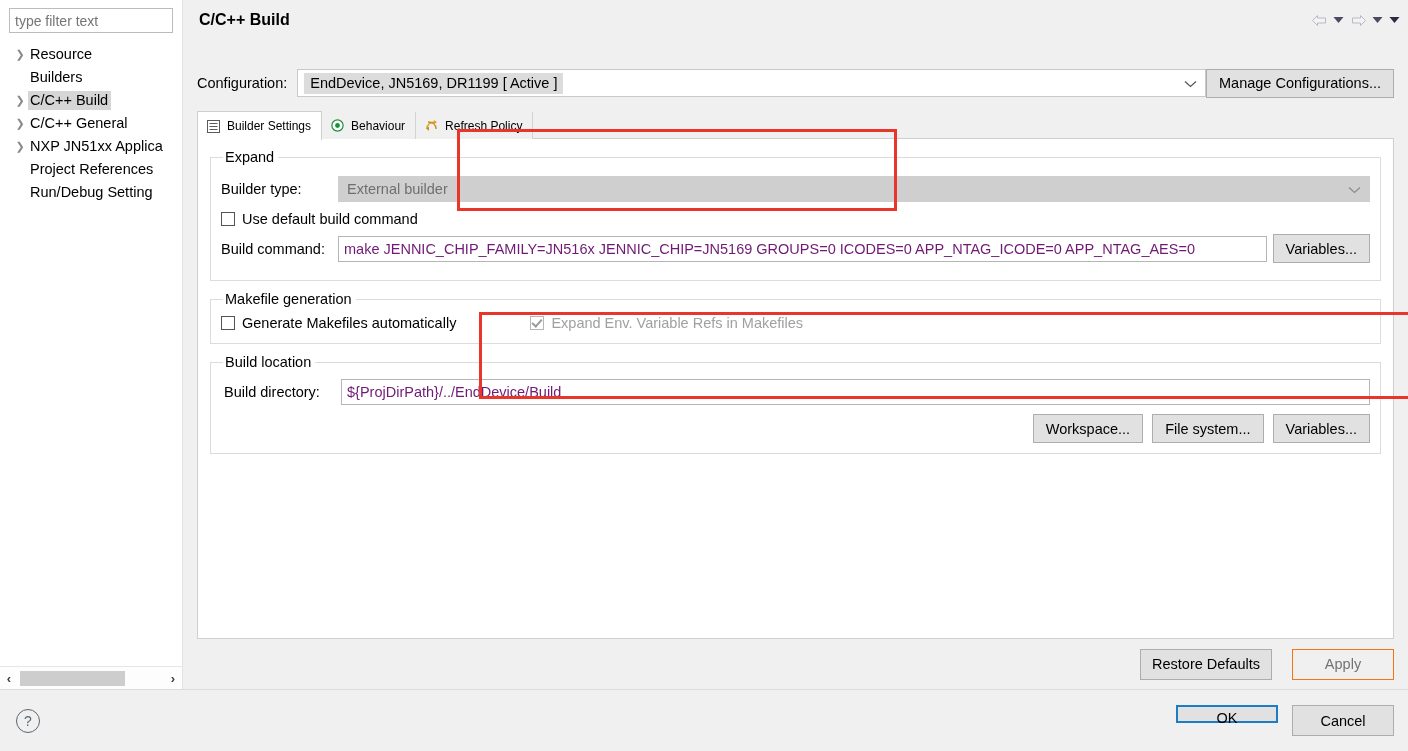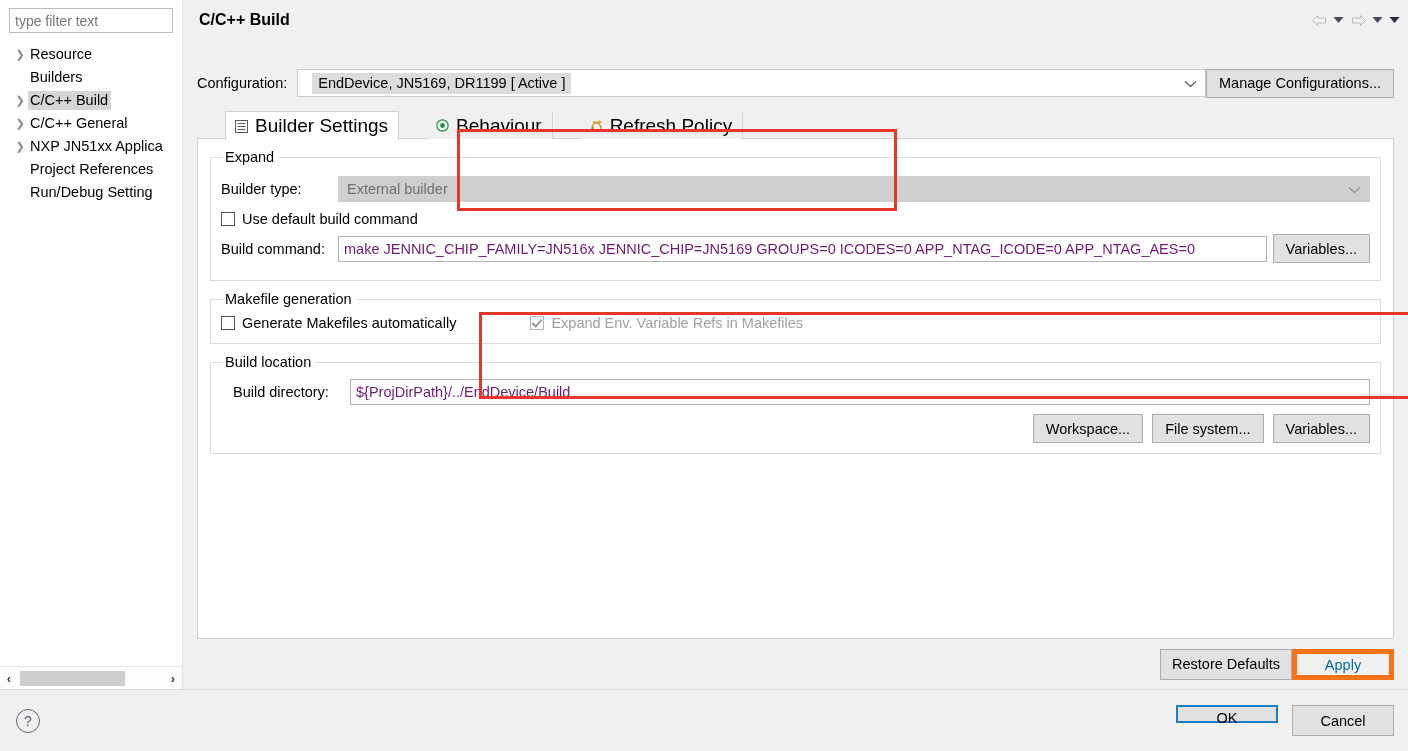--- a/index.html
+++ b/index.html
@@ -235,21 +235,21 @@
     height: 26px;
     background: #fff;
     border: 1px solid #c9c9c9;
     display: flex;
     align-items: center;
     position: relative;
     min-width: 0;
   }
   .combo .sel-text {
     background: #dcdcdc;
-    margin-left: 14px;
+    margin-left: 6px;
     padding: 2px 6px 3px 6px;
     font-size: 14.5px;
     white-space: nowrap;
   }
   .combo .chev {
     position: absolute;
     right: 8px;
     top: 50%;
     transform: translateY(-50%);
     color: #555;
@@ -283,26 +283,25 @@
     left: 0; right: 0; bottom: 0;
     height: 1px;
     background: #cfcfcf;
   }
   .tab {
     display: flex;
     align-items: center;
     gap: 6px;
     height: 27px;
     padding: 0 10px 0 8px;
-    font-size: 19px;
+    font-size: 12px;
     background: #f0f0f0;
     position: relative;
     z-index: 1;
     border-right: 1px solid #d3d3d3;
-    margin-left: 28px;
   }
   .tab.active {
     background: #ffffff;
     border-top: 1px solid #cfcfcf;
     border-left: 1px solid #cfcfcf;
     border-right: 1px solid #cfcfcf;
     height: 28px;
     margin-bottom: -1px;
   }
   .tab-icon {
@@ -424,27 +423,27 @@
   }
 
   
   .apply-bar {
     height: 50px;
     min-height: 50px;
     background: #f0f0f0;
     display: flex;
     align-items: center;
     justify-content: flex-end;
-    gap: 0;
+    gap: 20px;
     padding: 0 14px;
   }
   .btn.flat {
     background: #f0f0f0;
-    border: 5px solid #f97316;
-    color: #0369a1;
+    border: 1px solid #f97316;
+    color: #737373;
   }
   .dlg-footer {
     height: 61px;
     min-height: 61px;
     background: #f0f0f0;
     border-top: 1px solid #dcdcdc;
     display: flex;
     align-items: center;
     padding: 0 14px 0 16px;
     position: relative;
@@ -657,21 +656,21 @@
             <div class="chk-row" style="margin:4px 0 2px 0;">
               <span class="chk"></span>
               <span class="chk-label">Generate Makefiles automatically</span>
               <span class="chk checked disabled chk-gap"></span>
               <span class="chk-label disabled">Expand Env. Variable Refs in Makefiles</span>
             </div>
           </fieldset>
 
           <fieldset class="group">
             <legend>Build location</legend>
-            <div class="form-row" style="margin:5px 0 0 12px;">
+            <div class="form-row" style="margin:5px 0 0 3px;">
               <span class="form-label lbl-w">Build directory:</span>
               <input class="textinput" type="text" value="${ProjDirPath}/../EndDevice/Build" style="">
             </div>
             <div class="btn-row">
               <button class="btn">Workspace...</button>
               <button class="btn">File system...</button>
               <button class="btn">Variables...</button>
             </div>
           </fieldset>
 

